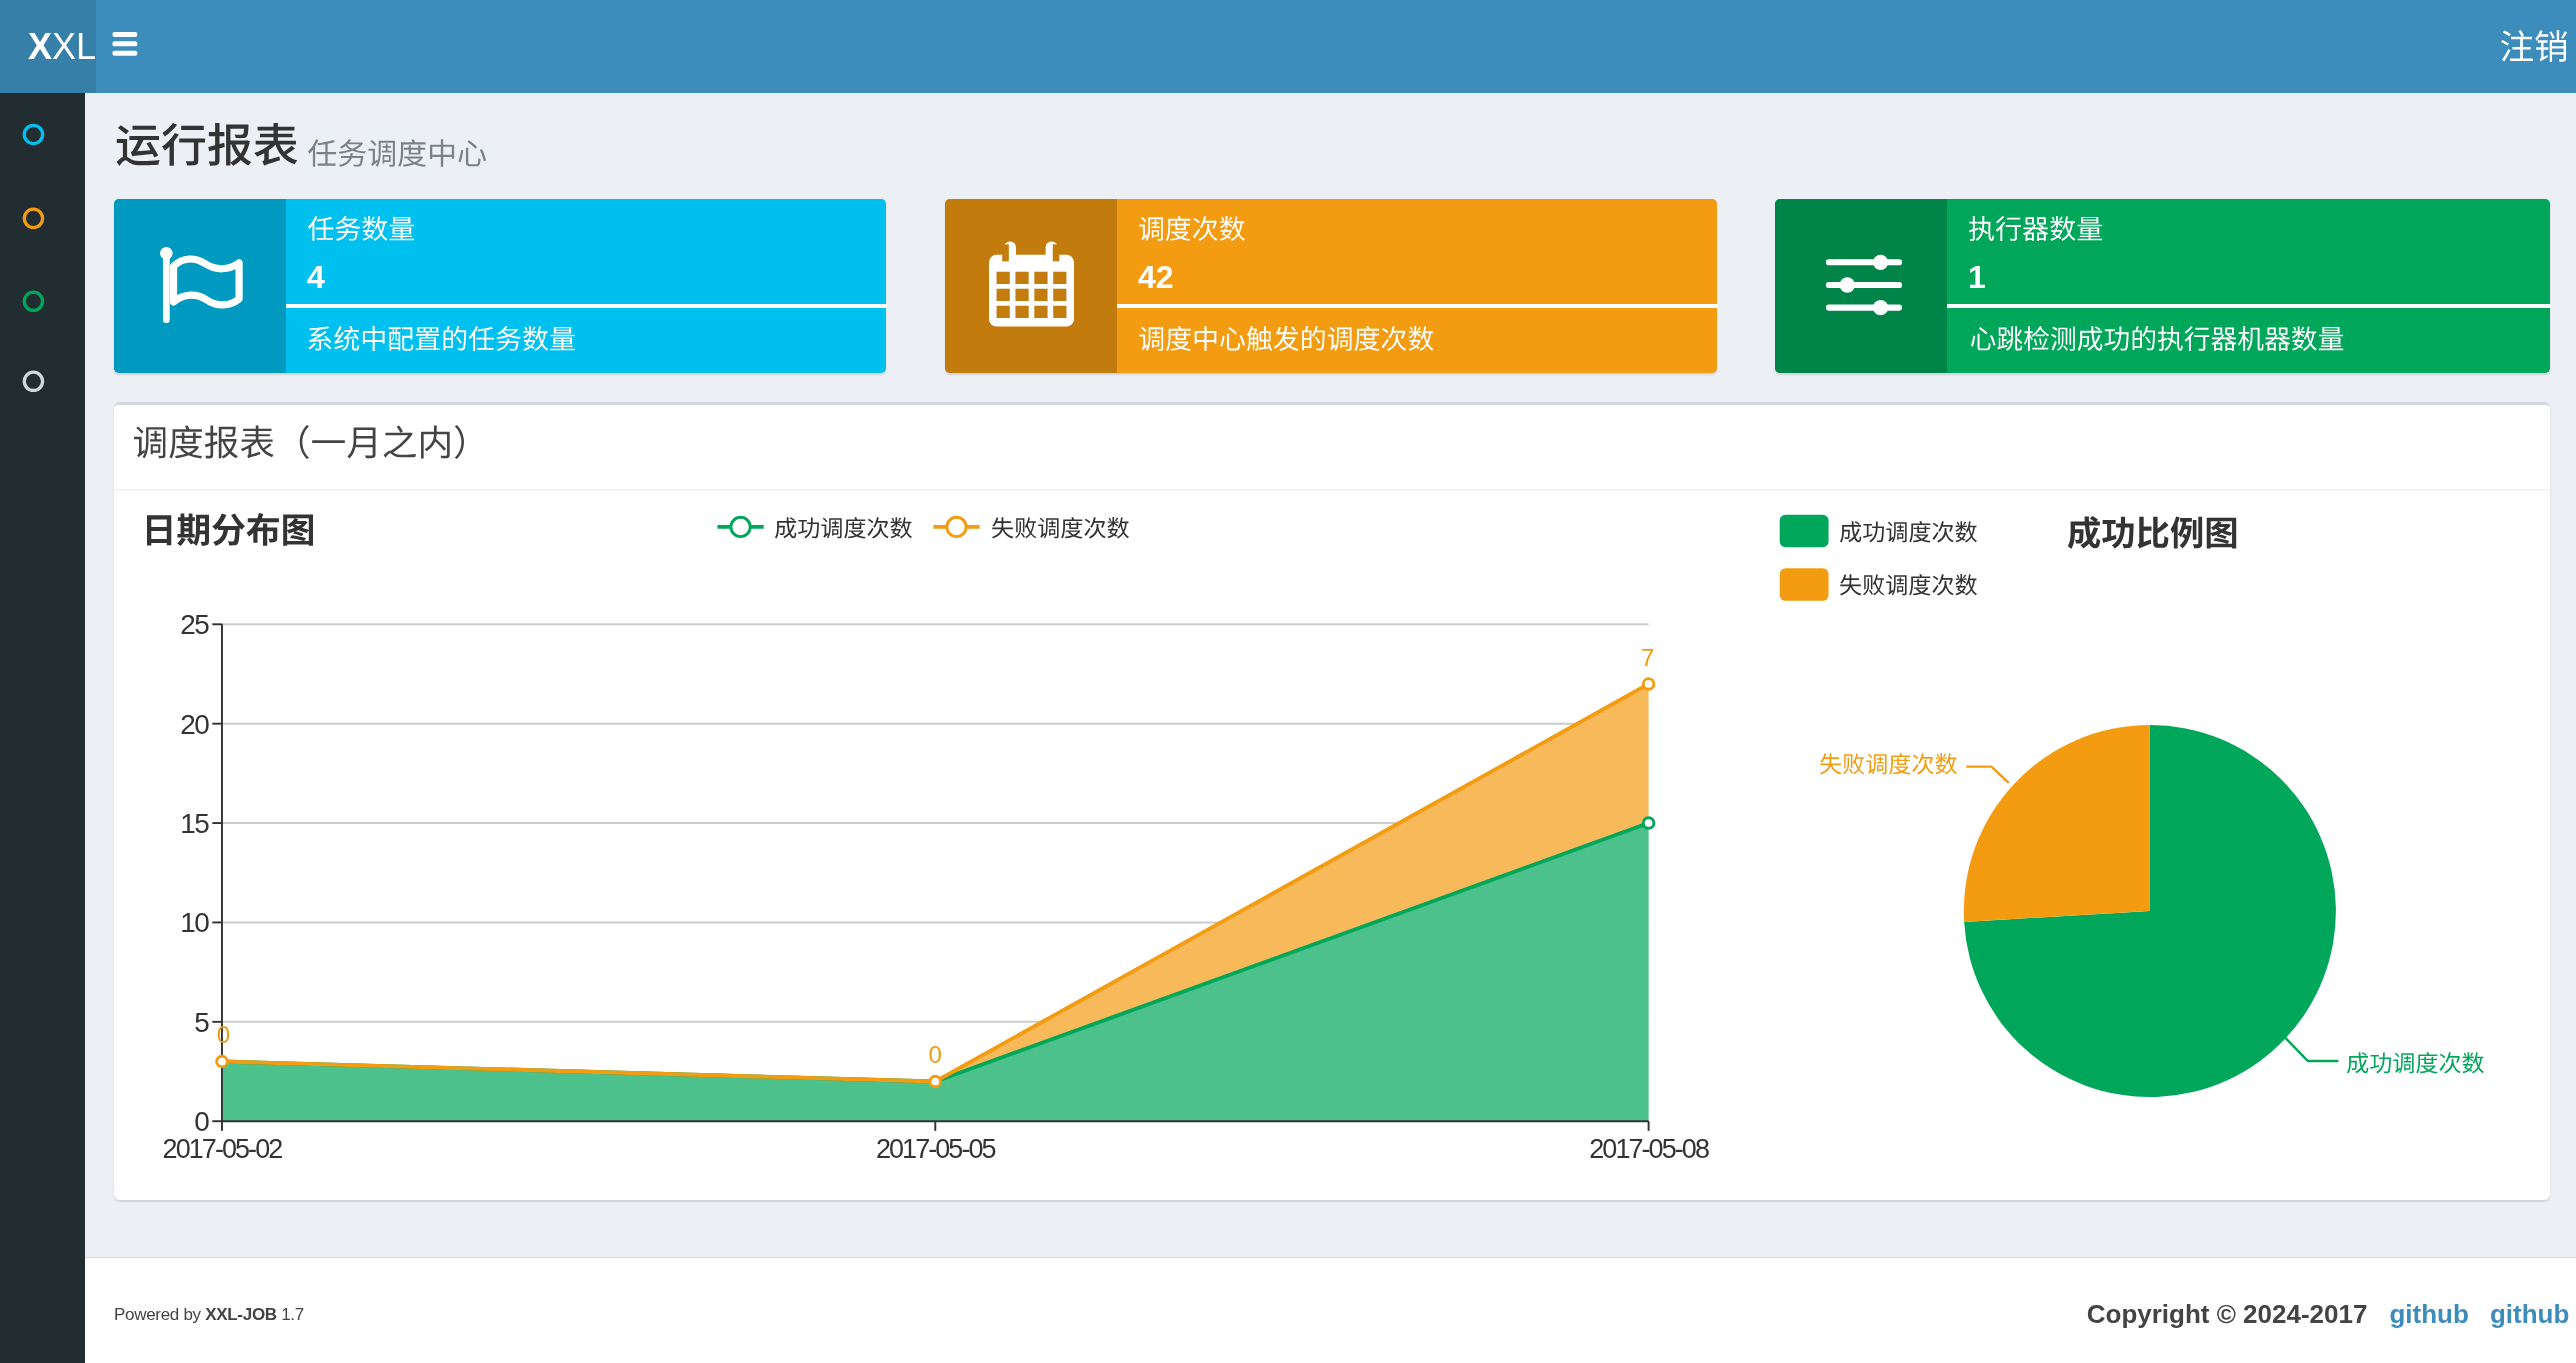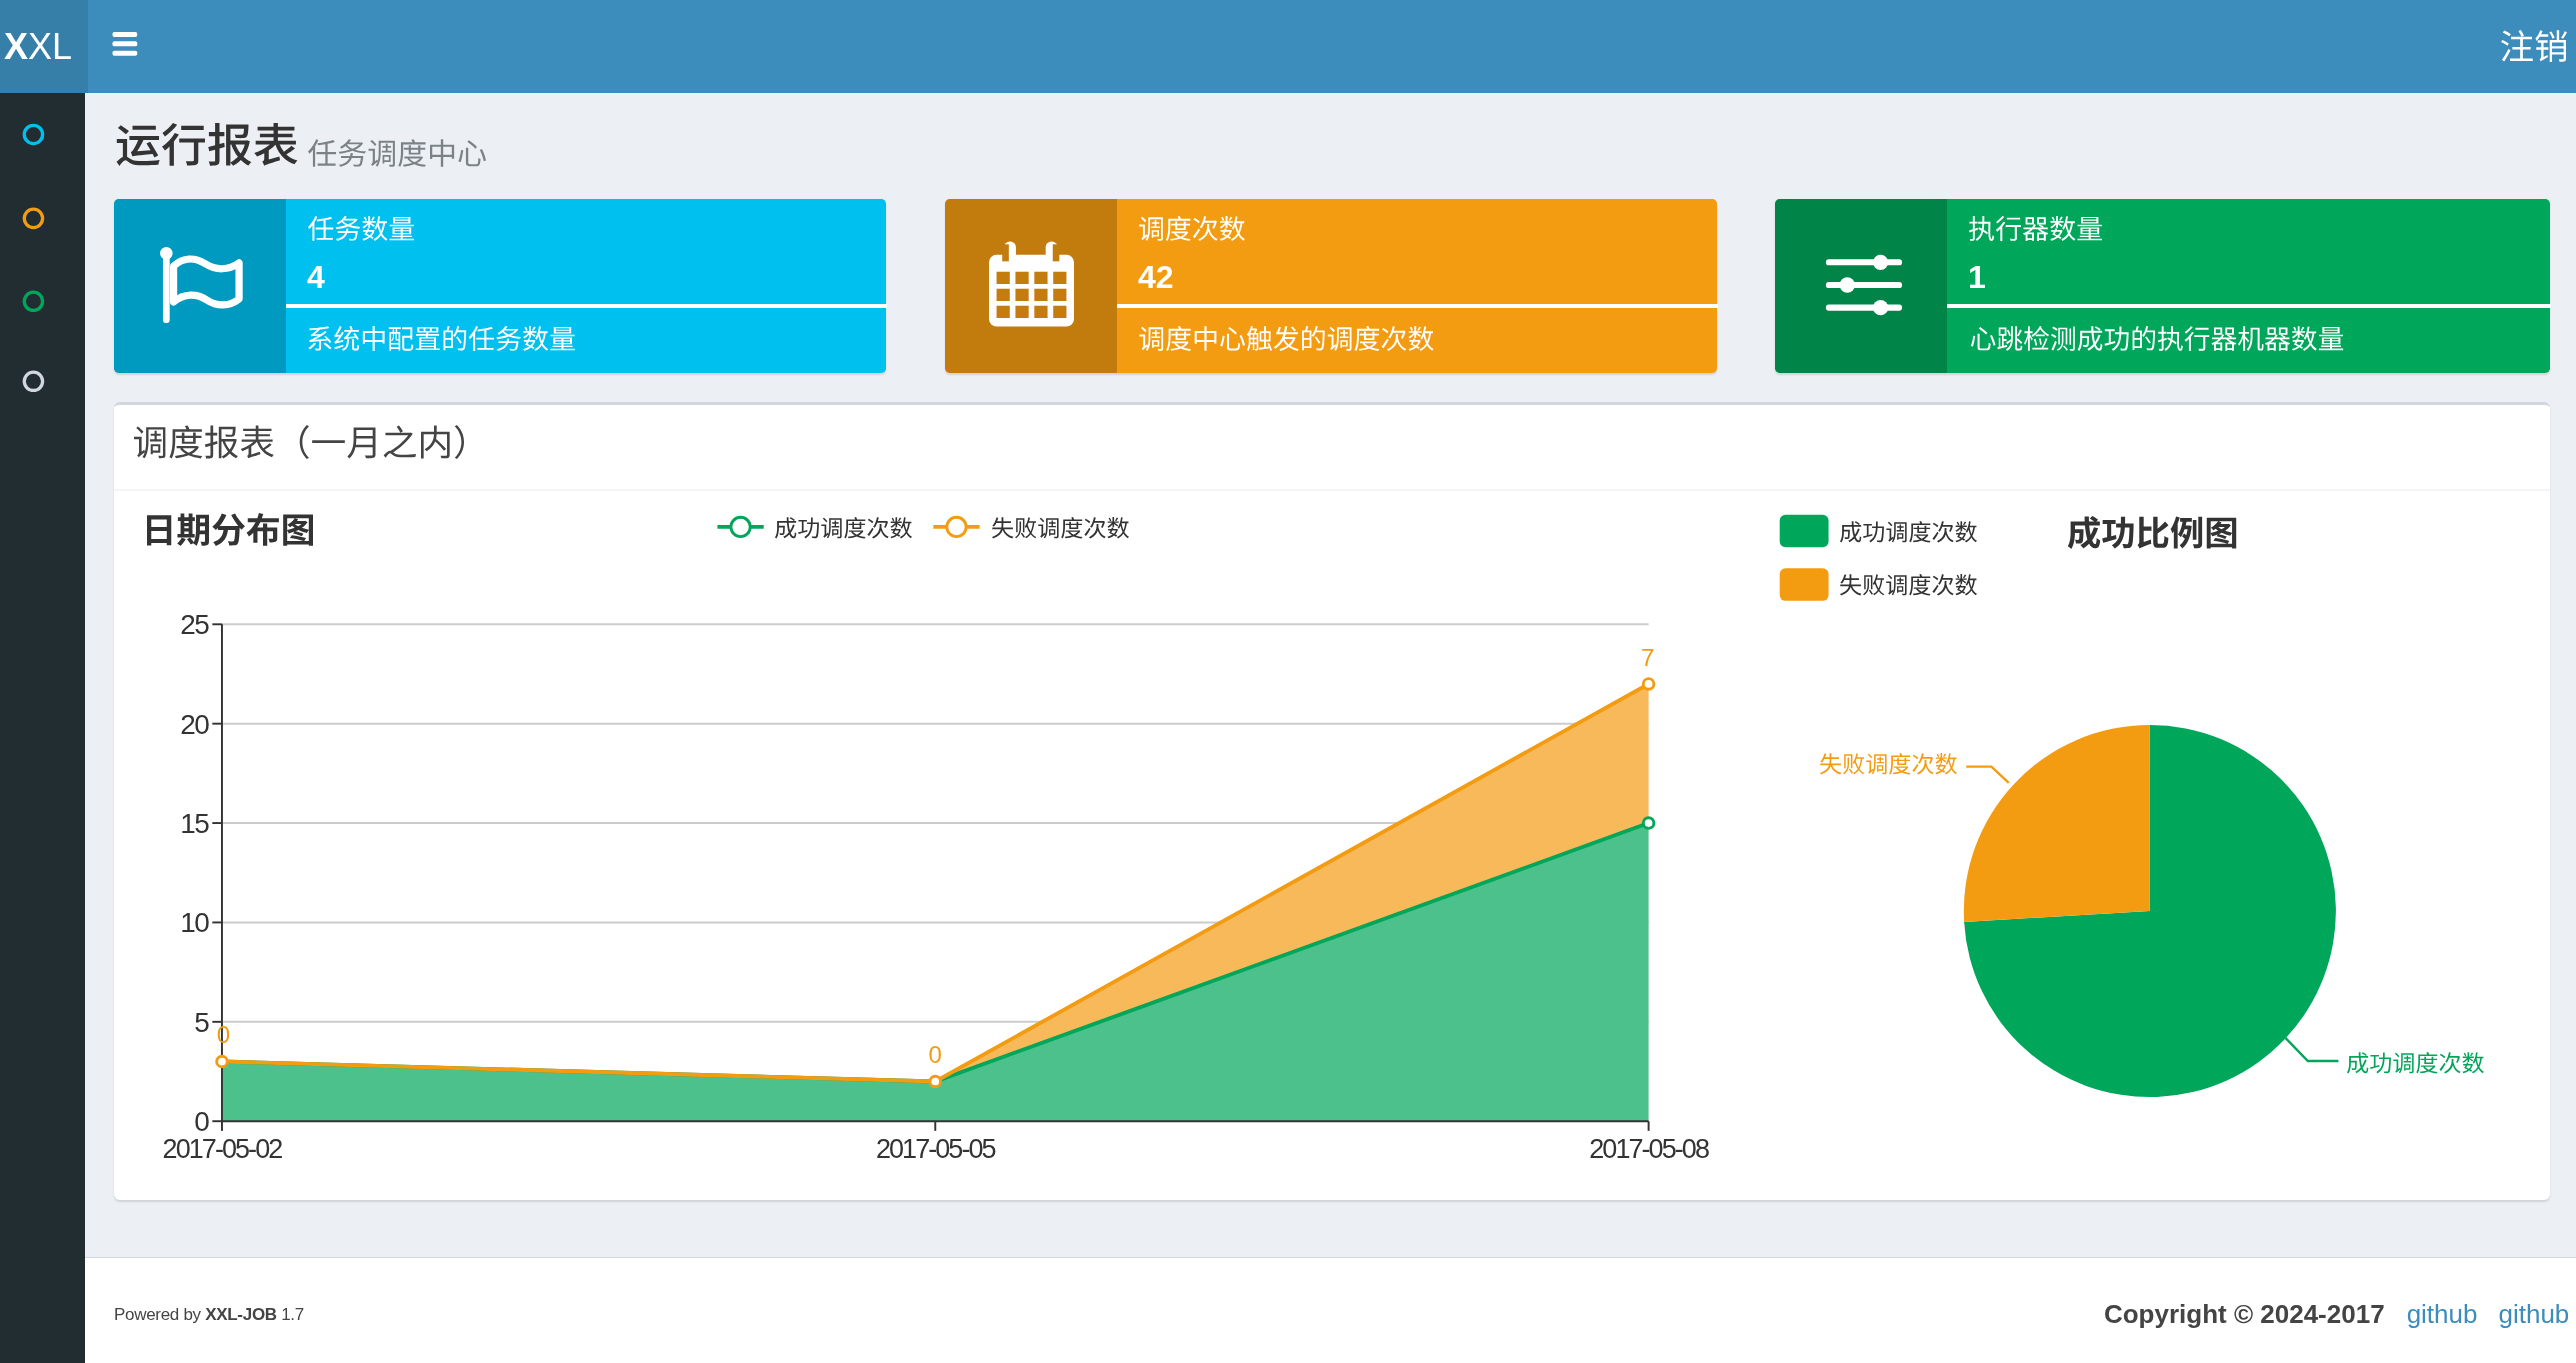--- a/index.html
+++ b/index.html
@@ -1,29 +1,29 @@
 <!DOCTYPE html>
 <html><head><meta charset="utf-8"><title>运行报表</title><style>
 *{margin:0;padding:0;box-sizing:border-box}
 html,body{width:2576px;height:1363px;overflow:hidden}
 body{font-family:"Liberation Sans",sans-serif;background:#ecf0f5}
 #p{position:relative;width:2576px;height:1363px;background:#ecf0f5;overflow:hidden}
 .abs{position:absolute}
 .nav{position:absolute;left:85px;top:0;width:2491px;height:93px;background:#3c8dbc}
-.logo{position:absolute;left:0;top:0;width:88px;height:93px;background:#367fa9;color:#fff;font-size:36px;line-height:93px;text-align:left;padding-left:3.9px}
+.logo{position:absolute;left:0;top:0;width:96px;height:93px;background:#367fa9;color:#fff;font-size:36px;line-height:93px;text-align:right;padding-left:3.9px}
 .side{position:absolute;left:0;top:93px;width:85px;height:1271px;background:#222d32}
 .ibox{position:absolute;top:199px;height:174px;border-radius:4.8px;box-shadow:0 1.9px 1.9px rgba(0,0,0,0.12)}
 .iicon{position:absolute;left:0;top:0;width:172px;height:174px;background:rgba(0,0,0,0.2);border-radius:4.8px 0 0 4.8px}
 .idiv{position:absolute;height:3.9px;background:#fff;top:105px;left:172px}
 .num{position:absolute;color:#fff;font-weight:bold;font-size:32px;line-height:32px}
 .panel{position:absolute;left:114px;top:402px;width:2436px;height:798px;background:#fff;border-top:3.9px solid #d2d6de;border-radius:5.8px;box-shadow:0 1.9px 1.9px rgba(0,0,0,0.12)}
 .phead{position:absolute;left:114px;top:489px;width:2436px;height:1.9px;background:#f4f4f4}
 .foot{position:absolute;left:85px;top:1257px;width:2491px;height:106px;background:#fff;border-top:1.9px solid #d2d6de}
 .ftxt{position:absolute;top:1301px;font-size:27px;line-height:27px;color:#444}
-a.lnk{color:#3c8dbc;text-decoration:none;font-weight:normal}
+a.lnk{color:#3c8dbc;text-decoration:none;font-weight:bold}
 </style></head><body>
 <div id="p">
     <div class="nav"></div>
     <div class="logo"><b>X</b>XL</div>
     <div class="side"></div>
     <svg class="abs" style="left:112px;top:31px" width="27" height="27" viewBox="0 0 28 28" fill="#fff">
       <rect x="0.5" y="1" width="25.7" height="5.2" rx="2"></rect>
       <rect x="0.5" y="10.7" width="25.7" height="5.2" rx="2"></rect>
       <rect x="0.5" y="20.4" width="25.7" height="5.2" rx="2"></rect>
     </svg>

